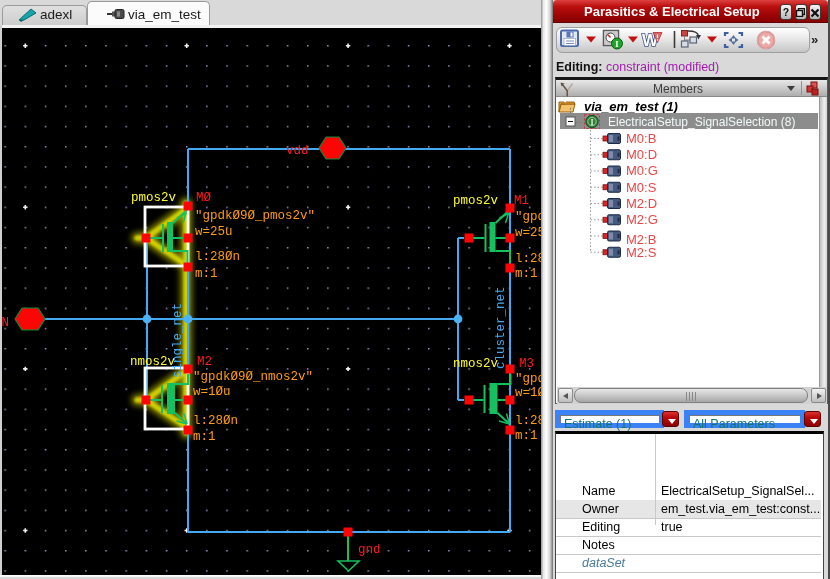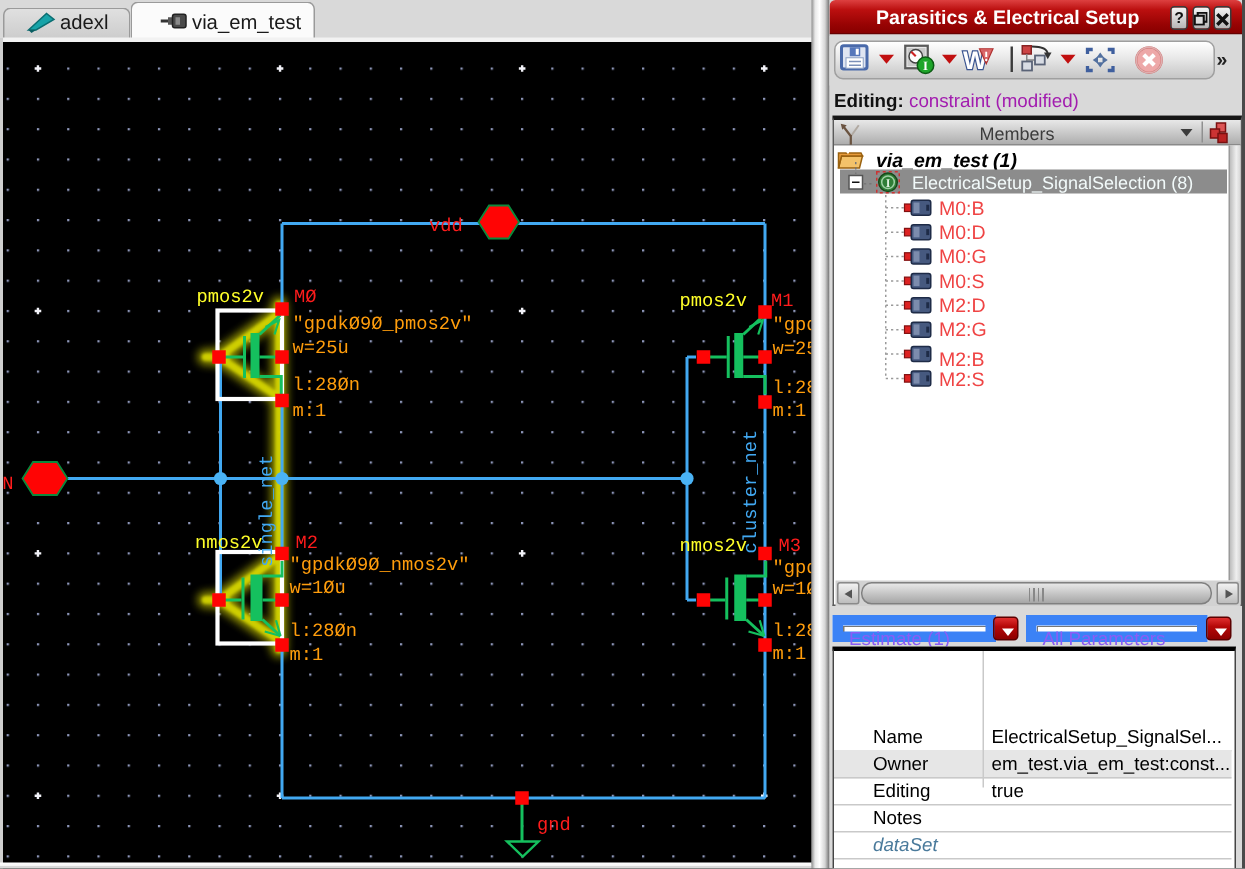--- a/index.html
+++ b/index.html
@@ -43,22 +43,22 @@
   #selrow{left:4px;top:33px;width:258px;height:16px;background:#8c8c8c;}
   .child{font-size:13px;color:#ef4444;}
   #vscroll{left:263px;top:17px;width:8px;height:290px;
            background:linear-gradient(to right,#bdbdbd,#efefef 60%,#d5d5d5);border-left:1px solid #9a9a9a;box-sizing:border-box;}
   #hscroll{left:1px;top:307px;width:270px;height:17px;background:#d2d2d2;}
   .harrow{position:absolute;top:1px;width:15px;height:15px;border:1px solid #8a8a8a;border-radius:2px;
           background:linear-gradient(#f2f2f2,#bdbdbd);box-sizing:border-box;}
   #hthumb{position:absolute;left:17px;top:1px;width:234px;height:15px;border:1px solid #808080;border-radius:7px;
           background:linear-gradient(#e8e8e8,#a6a6a6);box-sizing:border-box;}
   
-  .combo{position:absolute;height:18px;background:#fff;border:7px solid #3b82f6;
-         box-shadow:inset 1px 1px 0 #777;font-size:12.5px;color:#8b5cf6;box-sizing:border-box;}
+  .combo{position:absolute;height:18px;background:#fff;border:5px solid #3b82f6;
+         box-shadow:inset 1px 1px 0 #777;font-size:12.5px;color:#0f766e;box-sizing:border-box;}
   .cbtxt{position:absolute;left:4px;top:2px;}
   .cbbtn{position:absolute;width:17px;height:16px;border:1px solid #5d0000;border-radius:3px;
          background:linear-gradient(#e03030 0,#b60808 40%,#8e0000 100%);box-sizing:border-box;}
   .cbtri{position:absolute;left:4.5px;top:7px;width:0;height:0;
          border-left:4.5px solid transparent;border-right:4.5px solid transparent;border-top:5px solid #fff;}
   
   #ptable{left:2px;top:431px;width:269px;height:148px;background:#fff;
           border-top:3px solid #000;border-left:1px solid #444;border-right:1px solid #444;box-sizing:border-box;}
   .prow{position:absolute;left:0;width:265px;height:18px;border-bottom:1px solid #c9c9c9;margin-top:48px;}
   .plab{position:absolute;left:26px;top:2px;font-size:12.5px;color:#000;}

